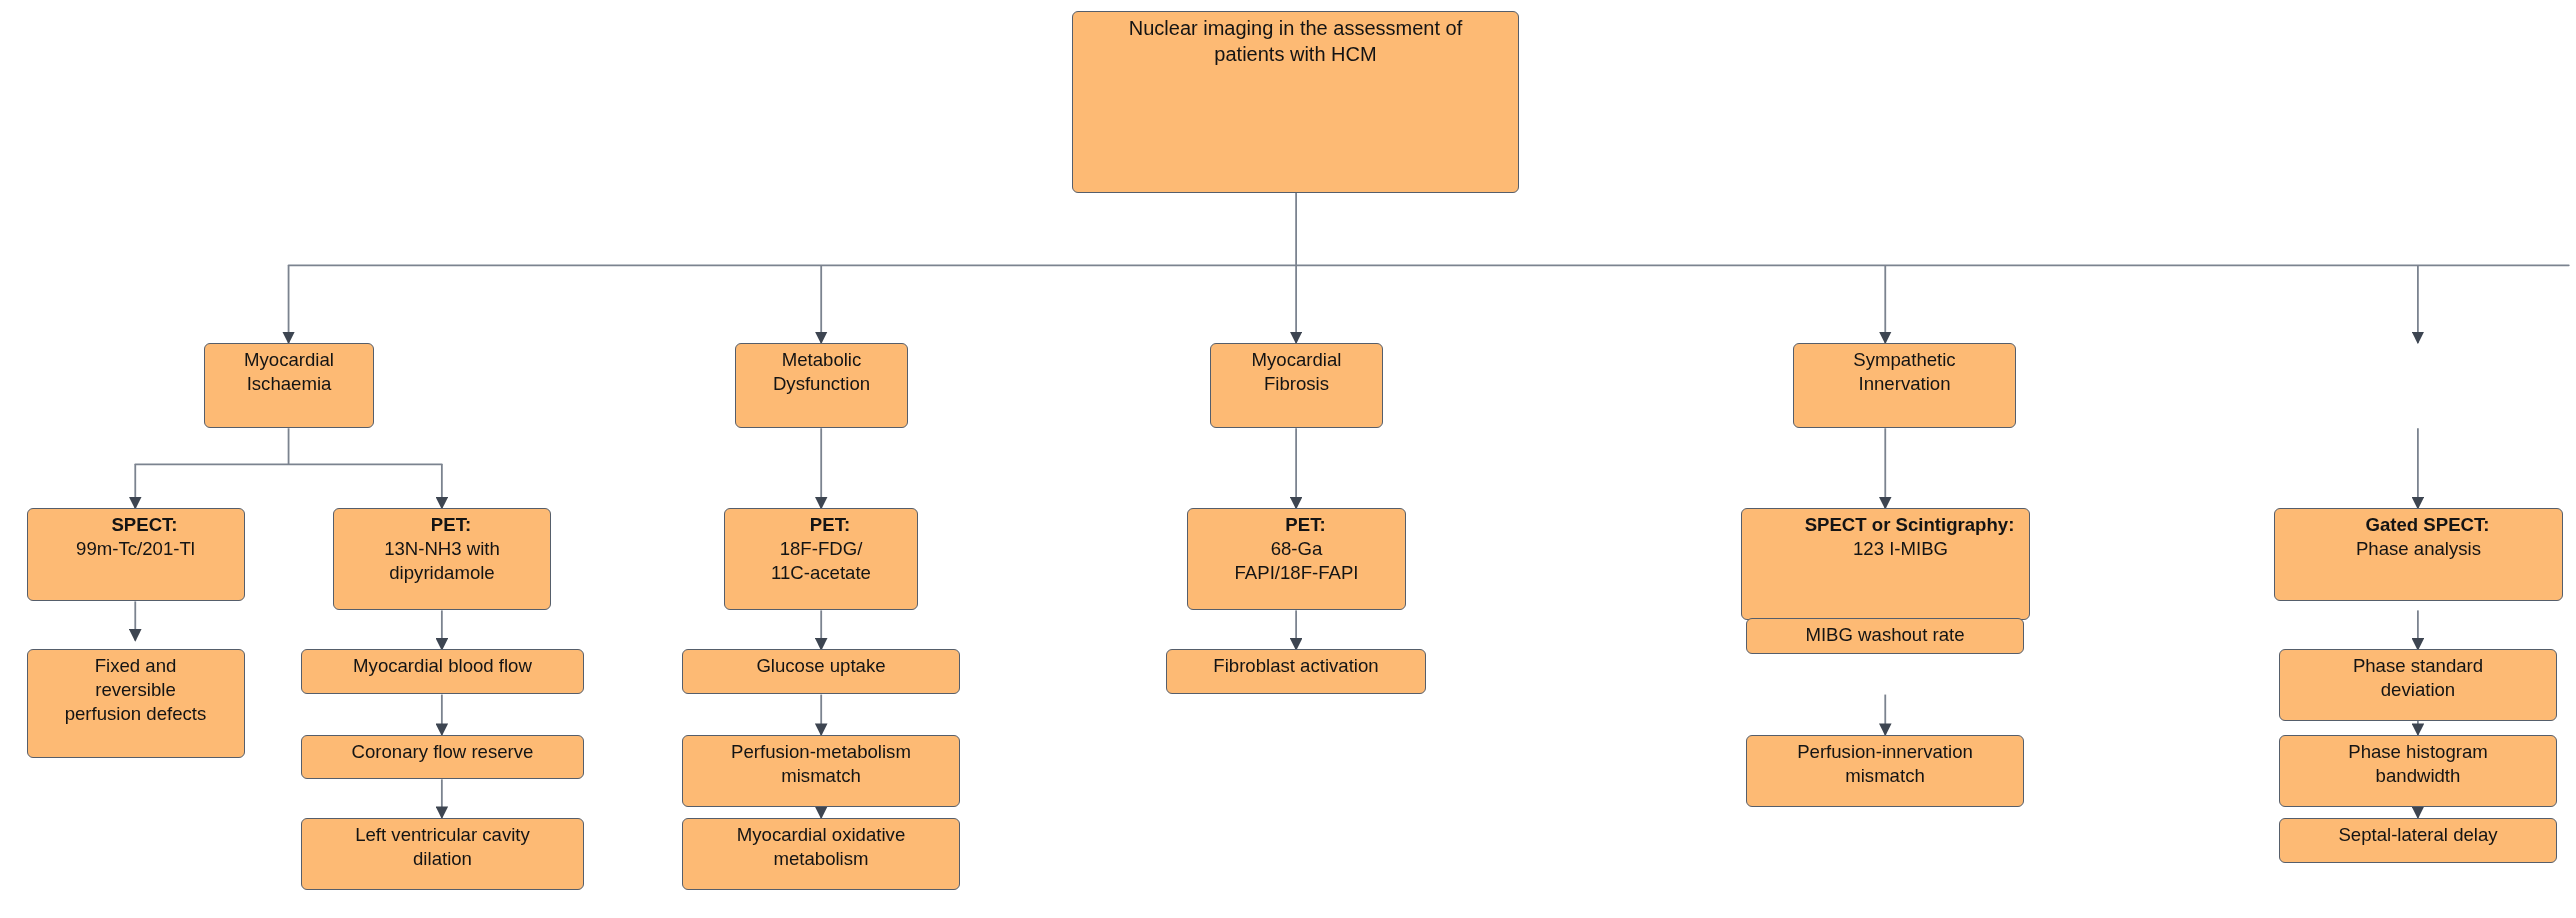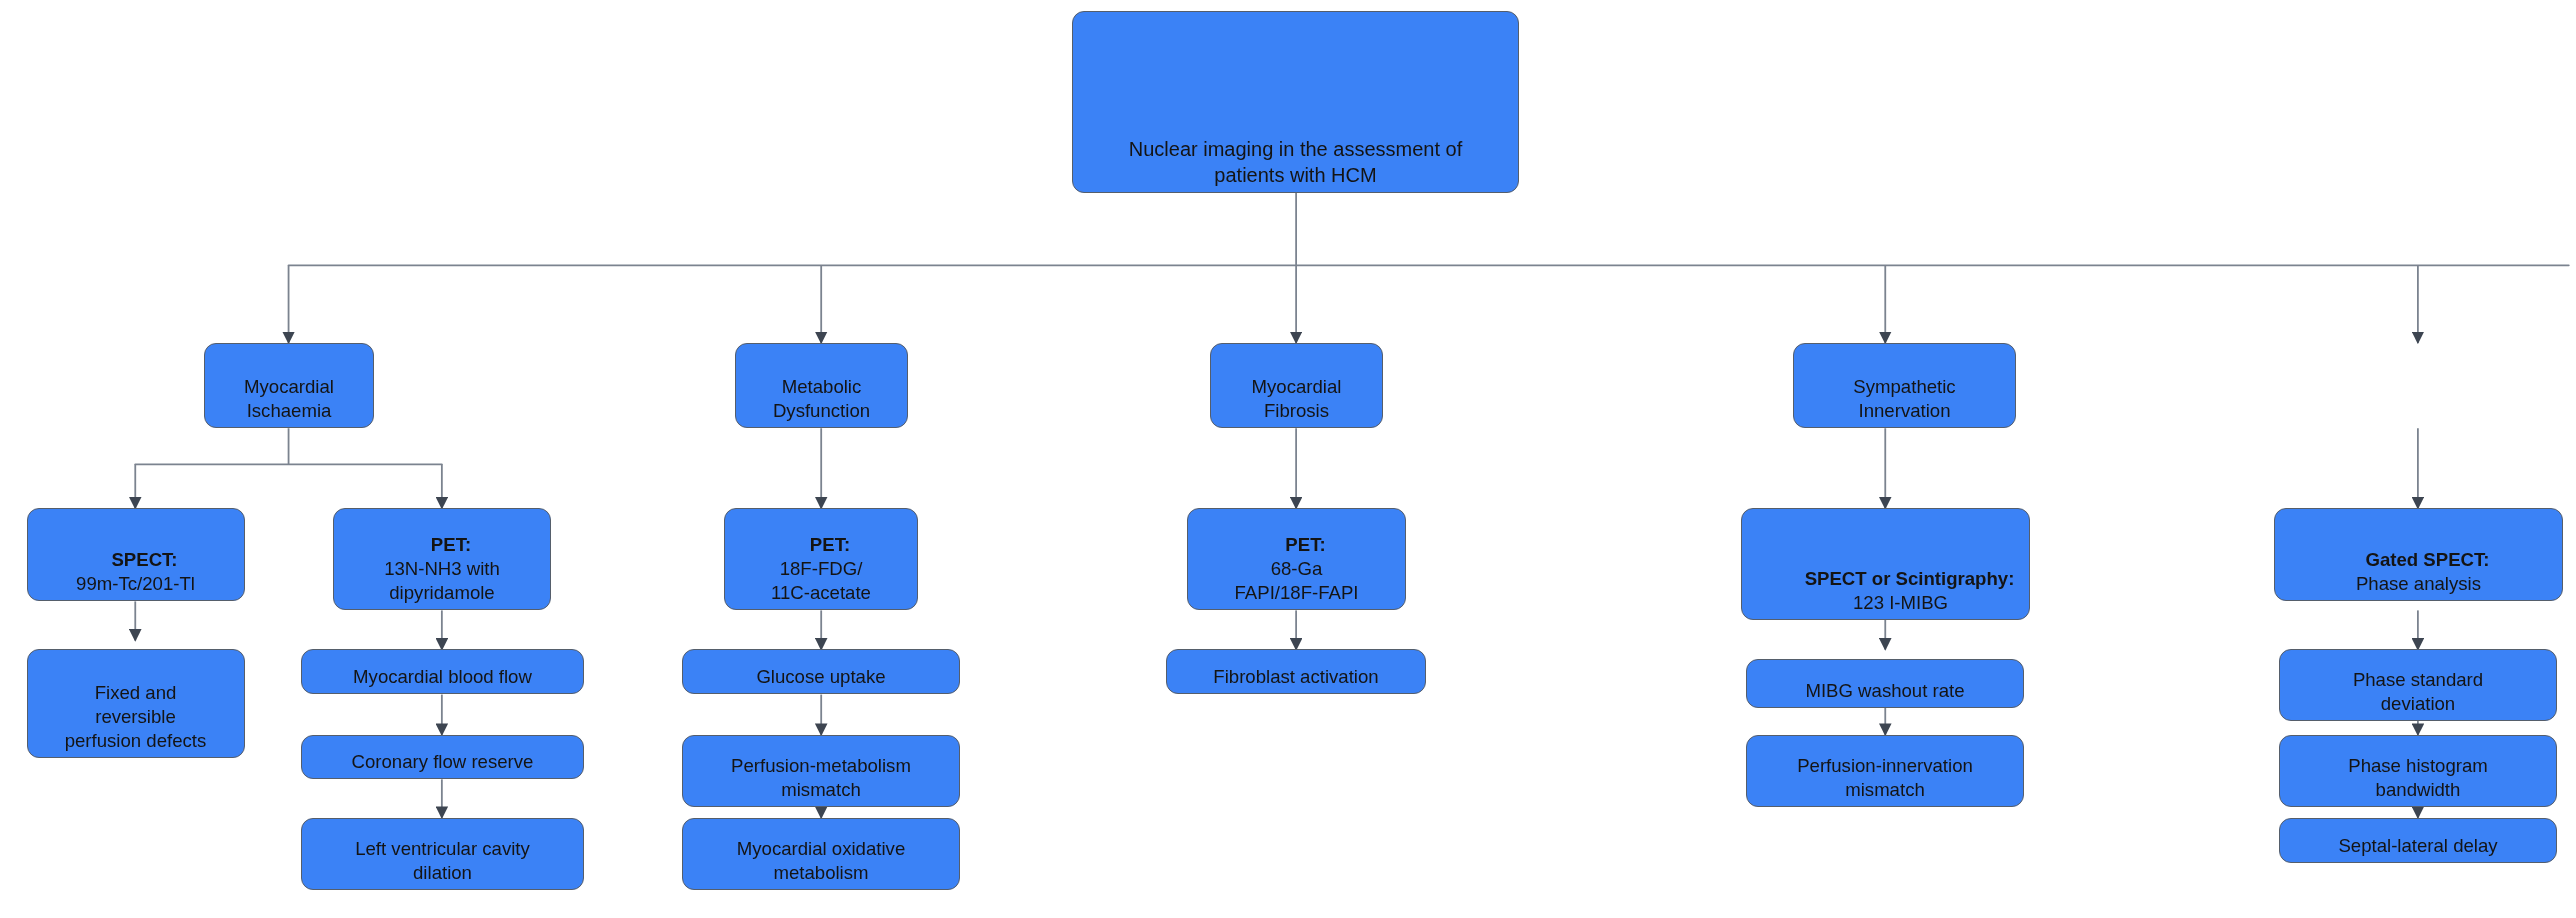--- a/index.html
+++ b/index.html
@@ -19,25 +19,25 @@
     position: absolute;
     left: 0;
     top: 0;
     width: 2576px;
     height: 919px;
     pointer-events: none;
   }
   .node {
     position: absolute;
     box-sizing: border-box;
-    background: #3b82f6;
+    background: #fdba74;
     border: 1.8px solid #555e6b;
-    border-radius: 12px;
+    border-radius: 6px;
     display: flex;
-    align-items: flex-end;
+    align-items: flex-start;
     justify-content: center;
     text-align: center;
     color: #141414;
     font-size: 18.6px;
     line-height: 1.30;
     padding: 3.6px 6px;
     z-index: 2;
   }
   .node .txt { display: block; width: 100%; }
   .node b { font-weight: bold; margin-left: 18px; }
@@ -165,21 +165,21 @@
   </div>
 
   <div class="node" style="left:682px; top:818px; width:278px; height:72px;">
     <span class="txt"><span>Myocardial oxidative</span><br><span>metabolism</span></span>
   </div>
 
   <div class="node" style="left:1166px; top:649px; width:260px; height:45px;">
     <span class="txt">Fibroblast activation</span>
   </div>
 
-  <div class="node" style="left:1746px; top:659px; width:278px; height:49px;">
+  <div class="node" style="left:1746px; top:618px; width:278px; height:36px;">
     <span class="txt">MIBG washout rate</span>
   </div>
 
   <div class="node" style="left:1746px; top:735px; width:278px; height:72px;">
     <span class="txt"><span>Perfusion-innervation</span><br><span>mismatch</span></span>
   </div>
 
   <div class="node" style="left:2279px; top:649px; width:278px; height:72px;">
     <span class="txt"><span>Phase standard</span><br><span>deviation</span></span>
   </div>

